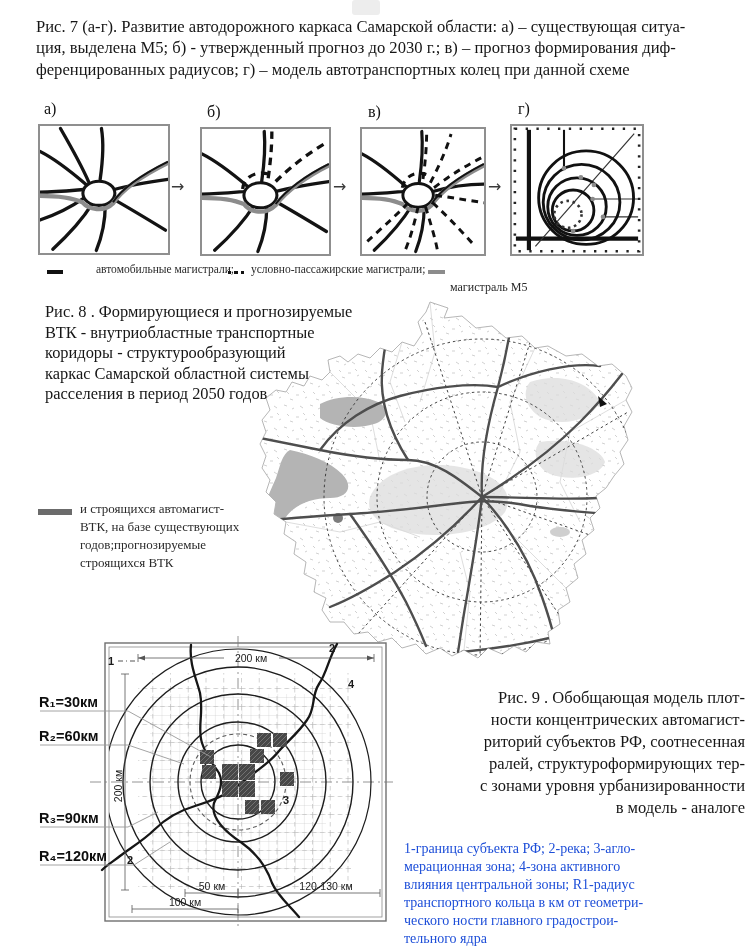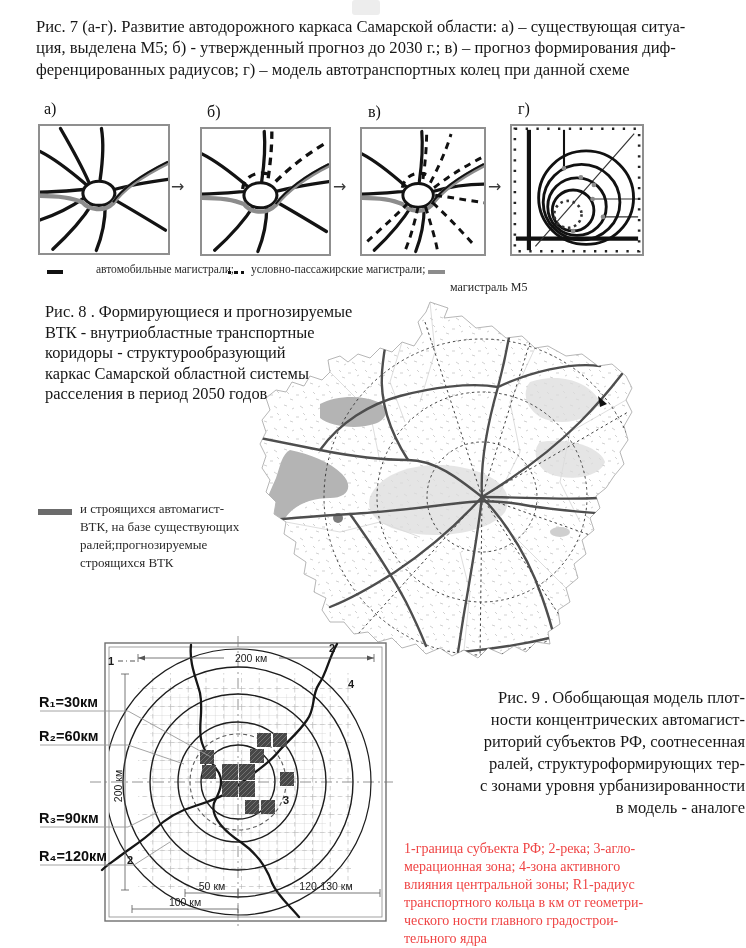--- a/index.html
+++ b/index.html
@@ -212,21 +212,21 @@
   <div>ВТК - внутриобластные транспортные</div>
   <div>коридоры - структурообразующий</div>
   <div>каркас Самарской областной системы</div>
   <div>расселения в период 2050 годов</div>
 </div>
 
 <div class="sw" style="left:38px;top:509px;width:34px;height:6px;background:#6b6b6b;"></div>
 <div class="abs sansleg" style="left:80px;top:500px;font-size:13px;line-height:18px;">
   <div>и строящихся автомагист-</div>
   <div>ВТК, на базе существующих</div>
-  <div>ралей;прогнозируемые</div>
+  <div>годов;прогнозируемые</div>
   <div>строящихся ВТК</div>
 </div>
 
 <div class="abs" style="left:28px;top:634px;width:365px;height:296px;">
 <svg viewBox="0 0 365 296" width="365" height="296">
   <defs>
     <pattern id="dgrid" width="17.75" height="18" patternUnits="userSpaceOnUse">
       <path d="M0,0 H17.75 M0,0 V18" stroke="#a6a6a6" stroke-width="1" stroke-dasharray="4.5,3.5" fill="none"></path>
     </pattern>
     <pattern id="fgrid" width="8.9" height="9" patternUnits="userSpaceOnUse">
@@ -322,20 +322,20 @@
 
 <div class="abs serifcap" style="left:400px;top:687px;width:345px;font-size:16.5px;line-height:22px;text-align:right;">
   <div>Рис. 9 . Обобщающая модель плот-</div>
   <div>ности концентрических автомагист-</div>
   <div>риторий субъектов РФ, соотнесенная</div>
   <div>ралей, структуроформирующих тер-</div>
   <div>с зонами уровня урбанизированности</div>
   <div>в модель - аналоге</div>
 </div>
 
-<div class="abs sansleg" style="left:404px;top:840px;font-size:14px;line-height:18px;color:#ef4444;">
+<div class="abs sansleg" style="left:404px;top:840px;font-size:14px;line-height:18px;color:#1d4ed8;">
   <div>1-граница субъекта РФ; 2-река; 3-агло-</div>
   <div>мерационная зона; 4-зона активного</div>
   <div>влияния центральной зоны; R1-радиус</div>
   <div>транспортного кольца в км от геометри-</div>
   <div>ческого ности главного градострои-</div>
   <div>тельного ядра</div>
 </div>
 
 </body></html>

